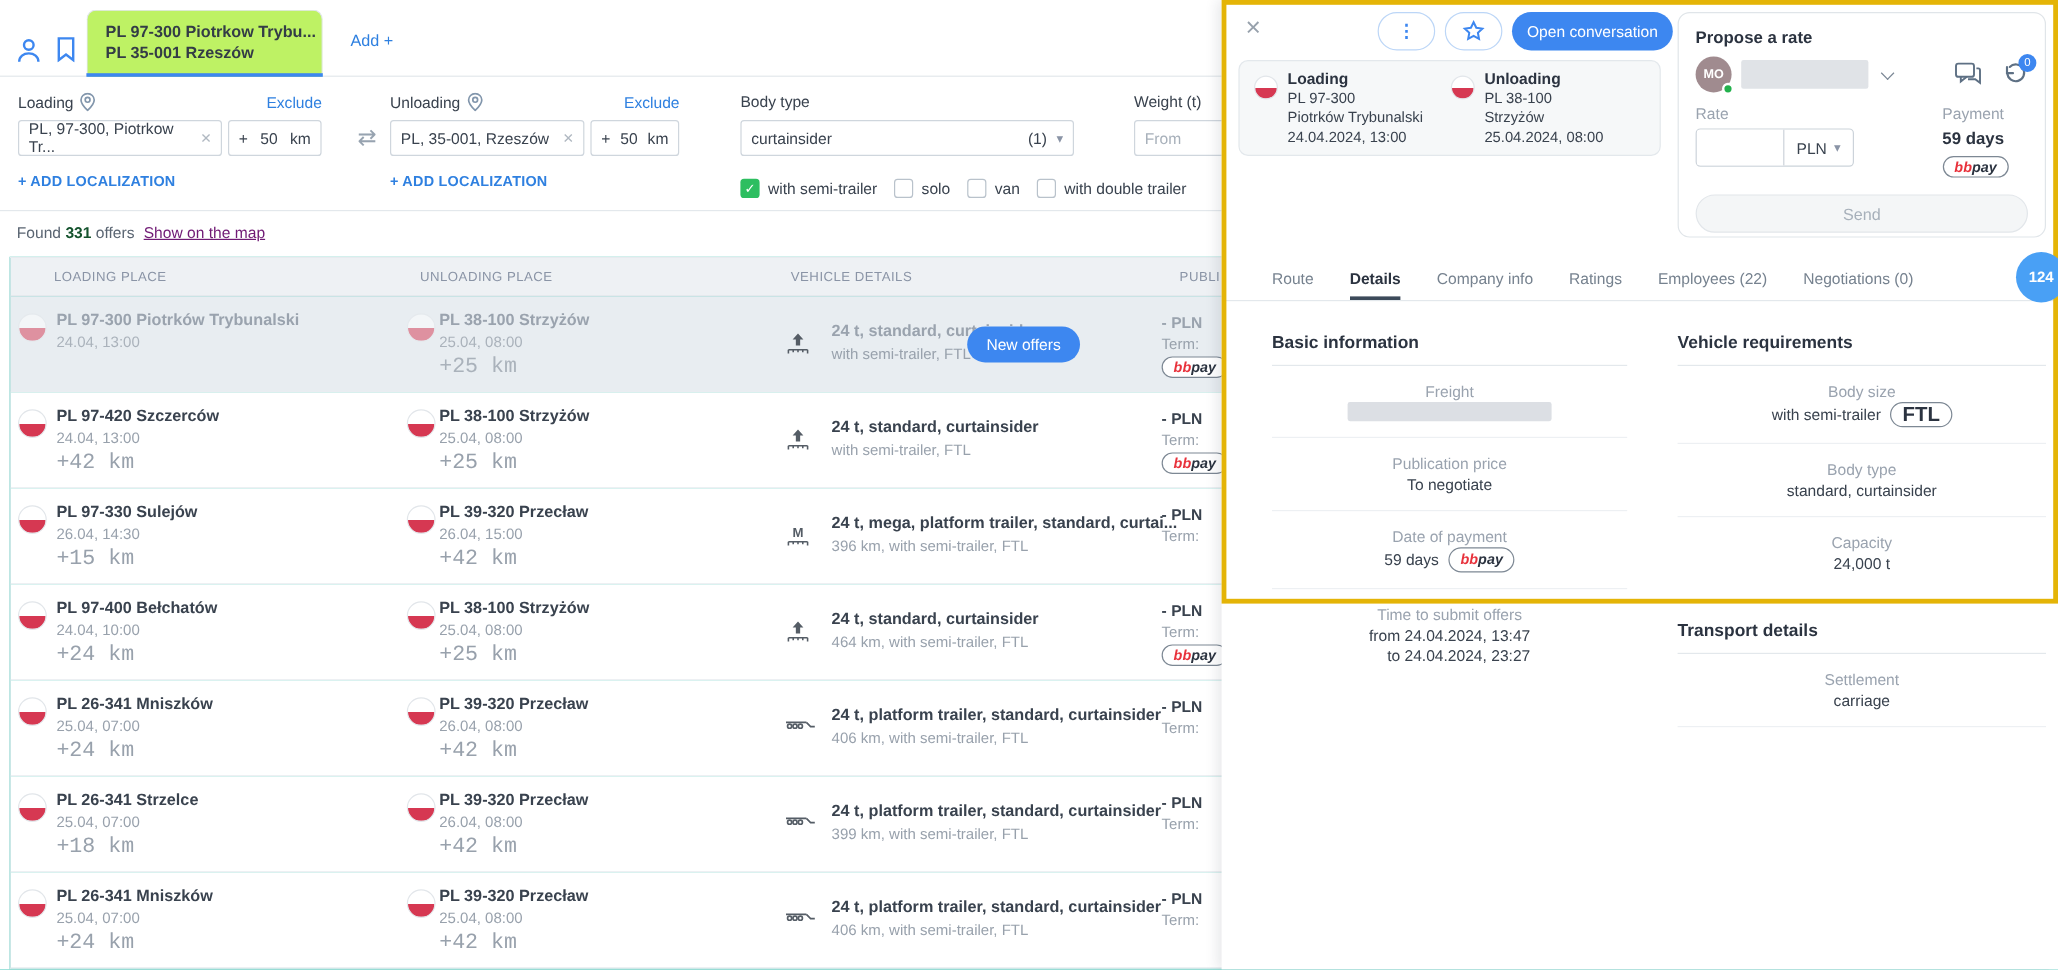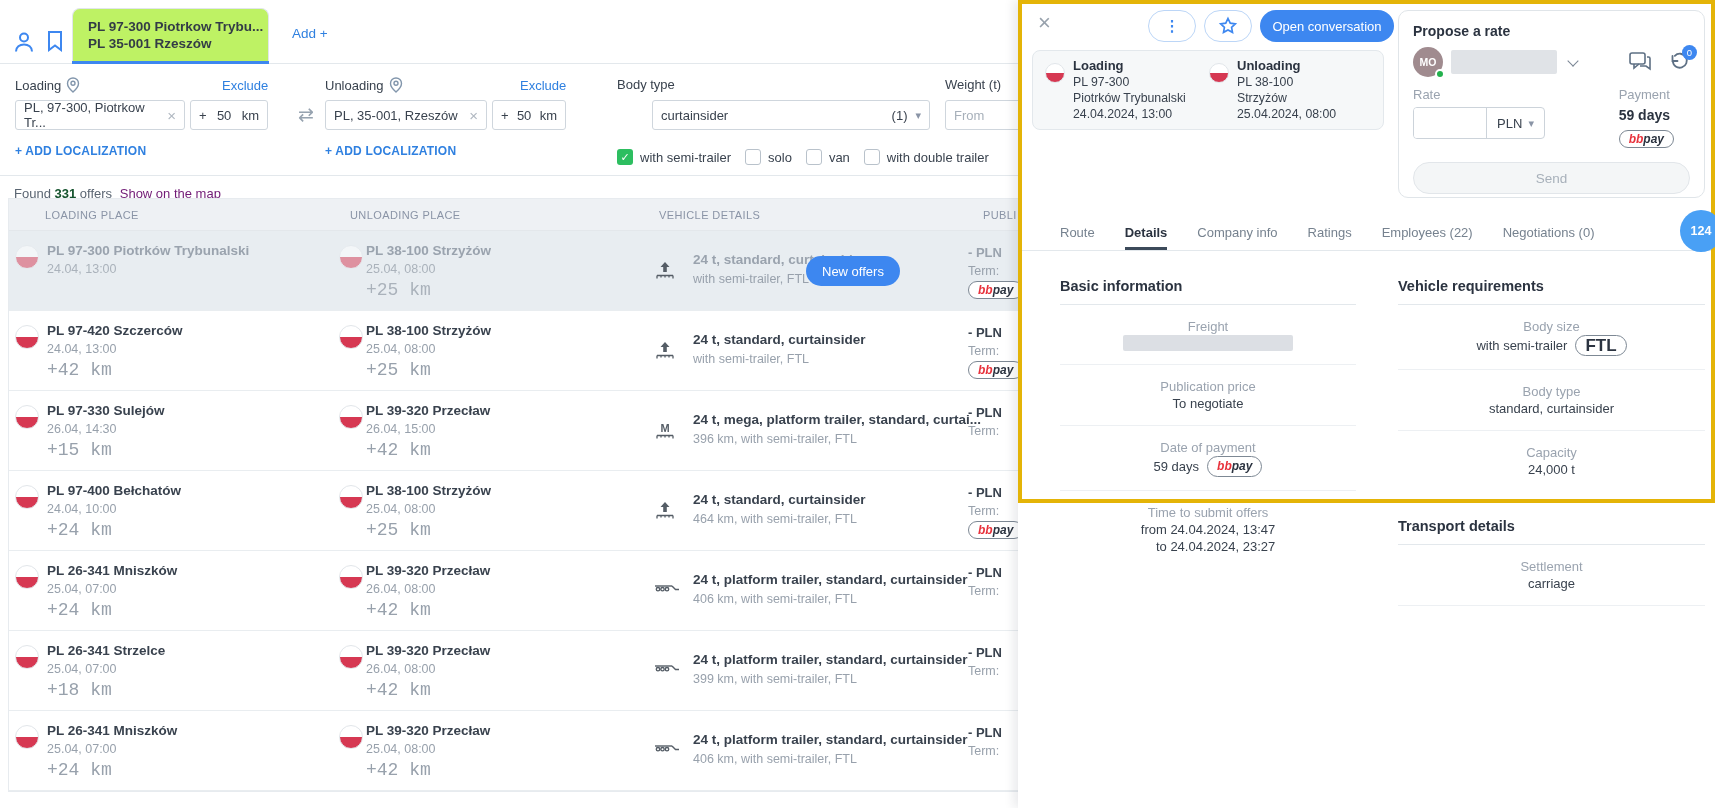--- a/index.html
+++ b/index.html
@@ -41,21 +41,21 @@
   .weight-input { width:122px; color:#39424e; }
   .weight-input::placeholder { color:#a7b0ba; }
   input.bare { border:none; outline:none; width:100%; font-size:13px; }
 
   
   .foundbar { position:absolute; left:14px; top:186px; font-size:13px; color:#5a6572; }
   .foundbar b { color:#14532d; }
   .maplink { color:#701a75; text-decoration:underline; cursor:pointer; margin-left:4px; }
 
   
-  .table { position:absolute; left:8px; top:198px; width:1699px; height:594px; border:1px solid #e7ebef; background:#14b8a6; }
+  .table { position:absolute; left:8px; top:214px; width:1699px; height:594px; border:1px solid #e7ebef; background:#14b8a6; }
   .thead { position:relative; height:32px; background:#eef1f4; border-bottom:1px solid #e3e7eb; }
   .th { position:absolute; top:10px; font-size:11px; color:#8a94a6; letter-spacing:.4px; }
   .th1 { left:36px; } .th2 { left:341px; } .th3 { left:650px; } .th4 { left:974px; }
   .orow { position:relative; height:80px; border-bottom:1px solid #e9edf0; background:#fff; cursor:pointer; }
   .orow.selected { background:#e8edf1; }
   .flag { position:absolute; width:24px; height:24px; border-radius:50%; border:1px solid #e2e6ea;
           background:linear-gradient(180deg,#fff 0 50%, #d63852 50% 100%); }
   .orow.selected .flag { opacity:.5; }
   .flag-l { left:6px; top:14px; } .flag-u { left:330px; top:14px; }
   .pname { position:absolute; top:12px; font-weight:bold; font-size:13.5px; color:#39424e; white-space:nowrap; }
@@ -203,21 +203,21 @@
     <span class="chip-x">×</span>
   </div>
   <div class="fbox radius-box" style="left:492px;width:74px">
     <span>+</span>
     <span>50</span>
     <span>km</span>
   </div>
   <span class="addloc" style="left:325px">+ ADD LOCALIZATION</span>
 
   <span class="flabel" style="left:617px">Body type</span>
-  <div class="fbox" style="left:652px;width:278px">
+  <div class="fbox" style="left:617px;width:278px">
     <span>curtainsider</span>
     <span class="bodytype-count">(1)</span>
     <span class="select-caret">▾</span>
   </div>
   <div class="cbrow">
       <span class="cbitem">
         <span class="cbox checked">✓</span>
         <span>with semi-trailer</span>
       </span>
       <span class="cbitem">

